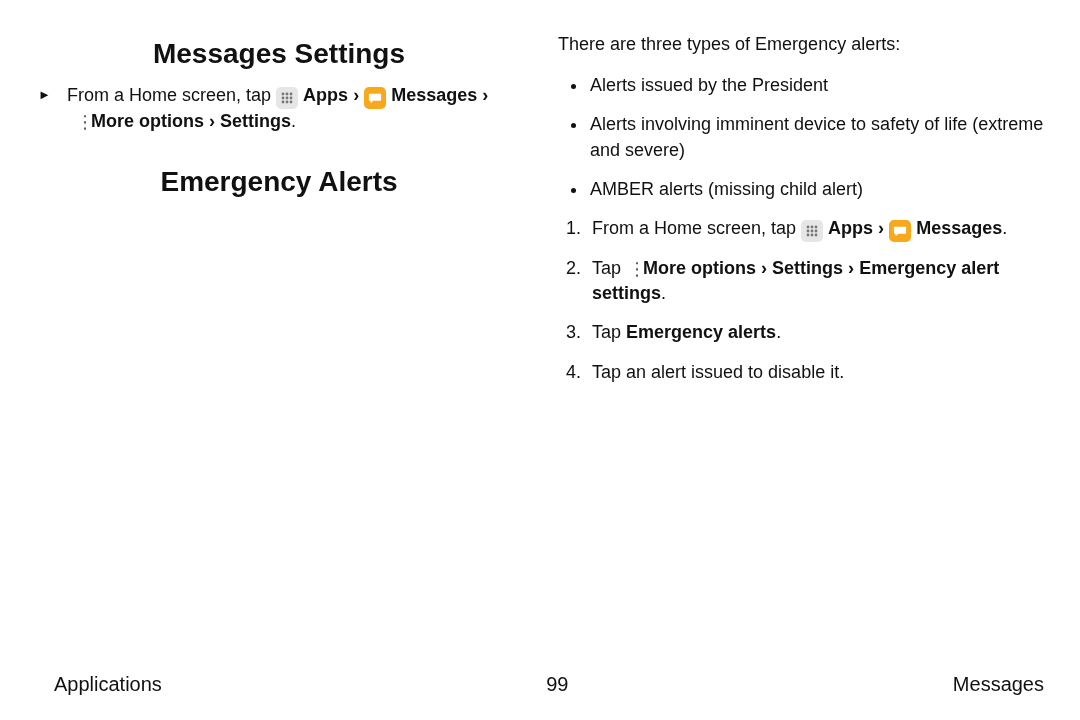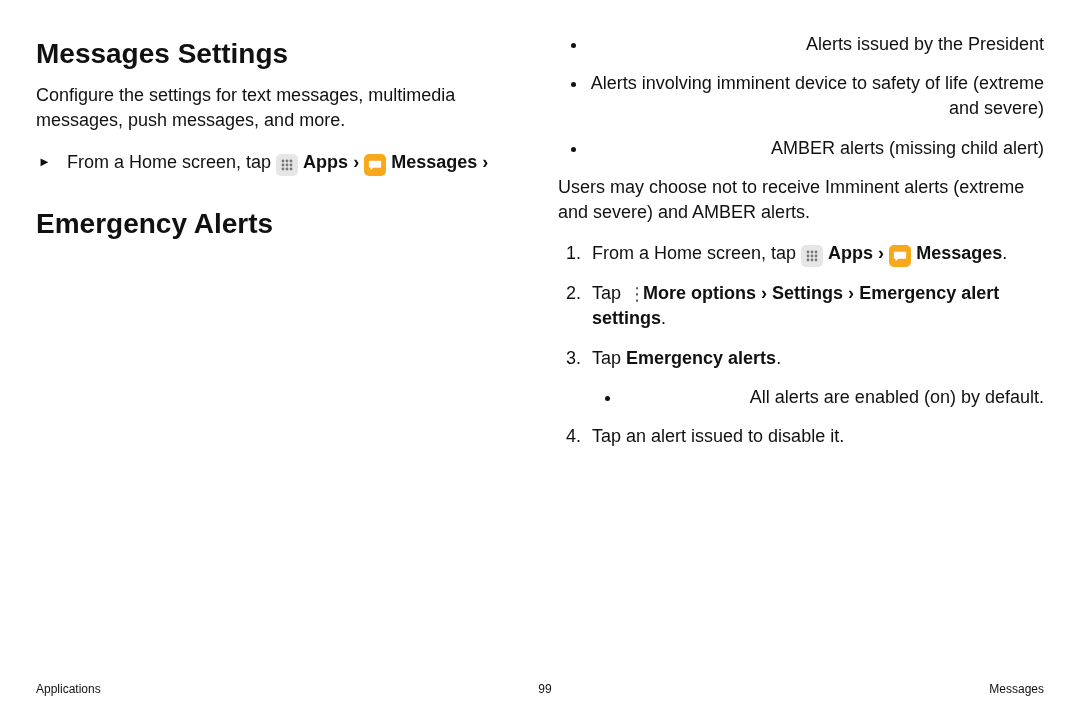--- a/index.html
+++ b/index.html
@@ -20,20 +20,21 @@
   }
   .col {
     flex: 1;
     min-width: 0;
   }
   h1 {
     font-size: 28px;
     font-weight: 700;
     margin-bottom: 10px;
     margin-top: 2px;
+    text-align: center;
   }
   h1.second { margin-top: 28px; }
   p { margin-bottom: 16px; }
   .triangle {
     display: inline-block;
     font-size: 13px;
     margin-right: 6px;
     position: relative;
     top: -2px;
   }
@@ -82,49 +83,47 @@
     color: #555;
     position: absolute;
     left: 2px;
     top: -1px;
   }
   .chev { font-weight: 700; }
   ul.bul {
     list-style: disc;
     padding-left: 30px;
     margin-bottom: 14px;
-    text-align: right;
   }
   ul.bul li { margin-bottom: 14px; padding-left: 2px; }
   ol.num {
     list-style: decimal;
     padding-left: 28px;
     margin-bottom: 10px;
   }
   ol.num > li { margin-bottom: 14px; padding-left: 6px; }
   ol.num ul.bul { margin-top: 14px; margin-bottom: 2px; }
   .footer {
     position: absolute;
     bottom: 22px;
-    left: 36px;
+    left: 54px;
     right: 36px;
     display: flex;
     justify-content: space-between;
-    font-size: 12px;
+    font-size: 20px;
     color: #111;
   }
   b { font-weight: 700; }
 </style>
 </head>
 <body>
 
 <div class="cols">
   <div class="col">
     <h1>Messages Settings</h1>
-    <p>Configure the settings for text messages, multimedia messages, push messages, and more.</p>
 
     <div class="instr">
       <span class="triangle">►</span>
       <span>From a Home screen, tap </span>
       <span class="icon-apps">
         <svg viewBox="0 0 14 14">
             <g fill="#777">
               <circle cx="3" cy="3" r="1.4"></circle>
               <circle cx="7" cy="3" r="1.4"></circle>
               <circle cx="11" cy="3" r="1.4"></circle>
@@ -138,32 +137,36 @@
           </svg>
       </span>
       <b> <span>Apps</span> <span class="chev">›</span> </b>
       <span class="icon-msg">
         <svg viewBox="0 0 16 16">
             <path d="M2 3h12a1 1 0 0 1 1 1v6a1 1 0 0 1-1 1H6l-3 3v-3H2a1 1 0 0 1-1-1V4a1 1 0 0 1 1-1z"></path>
           </svg>
       </span>
       <b> <span>Messages</span> <span class="chev">›</span> </b>
       <br>
+      <span class="line2">
+        <span class="icon-more"></span>
+        <b><span>More options</span> <span class="chev">›</span> <span>Settings</span></b><span>.</span>
+      </span>
     </div>
 
     <h1 class="second">Emergency Alerts</h1>
   </div>
 
   <div class="col">
+    <p>There are three types of Emergency alerts:</p>
     <ul class="bul">
       <li>Alerts issued by the President</li>
       <li>Alerts involving imminent device to safety of life (extreme and severe)</li>
       <li>AMBER alerts (missing child alert)</li>
     </ul>
-    <p>Users may choose not to receive Imminent alerts (extreme and severe) and AMBER alerts.</p>
 
     <ol class="num">
       <li>
         <span>From a Home screen, tap </span>
         <span class="icon-apps">
           <svg viewBox="0 0 14 14">
               <g fill="#777">
                 <circle cx="3" cy="3" r="1.4"></circle>
                 <circle cx="7" cy="3" r="1.4"></circle>
                 <circle cx="11" cy="3" r="1.4"></circle>
@@ -184,23 +187,20 @@
         </span>
         <b> <span>Messages</span></b><span>.</span>
       </li>
       <li>
         <span>Tap </span>
         <span class="icon-more"></span>
         <b><span>More options</span> <span class="chev">›</span> <span>Settings</span> <span class="chev">›</span> <span>Emergency alert settings</span></b><span>.</span>
       </li>
       <li>
         <span>Tap </span><b>Emergency alerts</b><span>.</span>
-        <ul class="bul">
-          <li>All alerts are enabled (on) by default.</li>
-        </ul>
       </li>
       <li>Tap an alert issued to disable it.</li>
     </ol>
   </div>
 </div>
 
 <div class="footer">
   <span>Applications</span>
   <span>99</span>
   <span>Messages</span>

